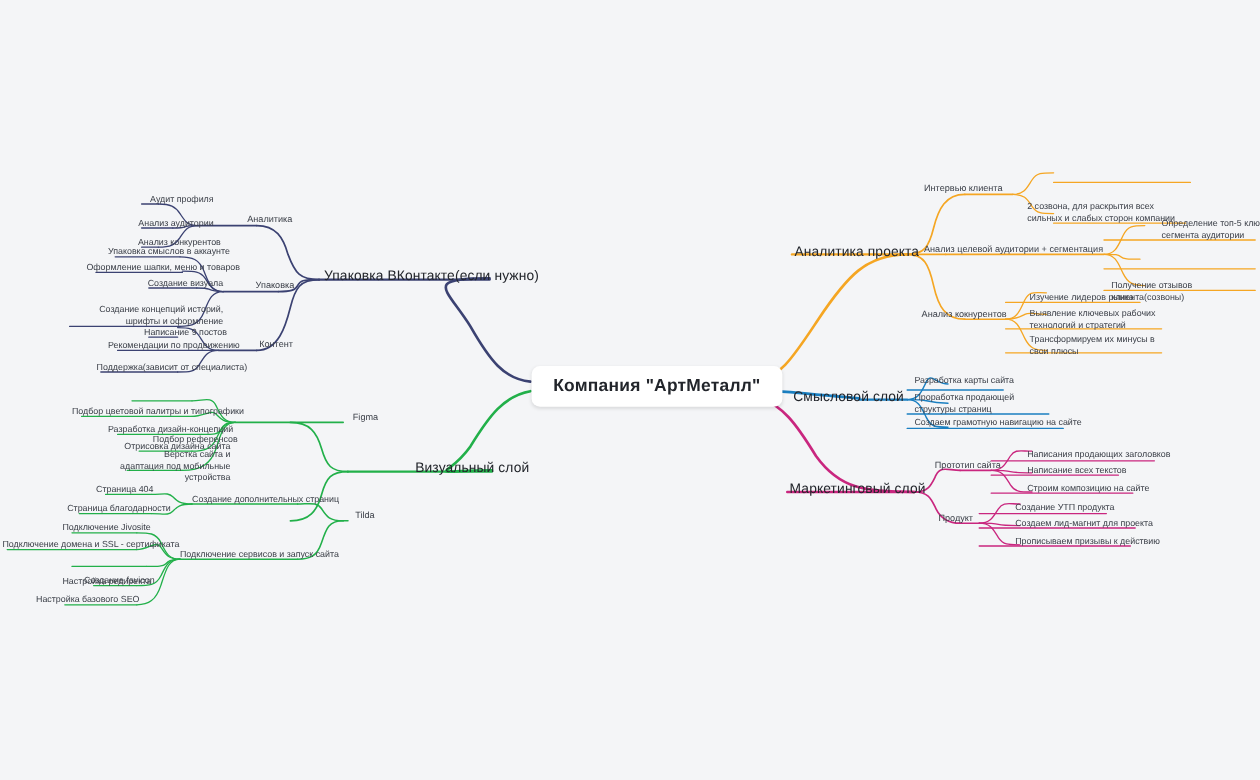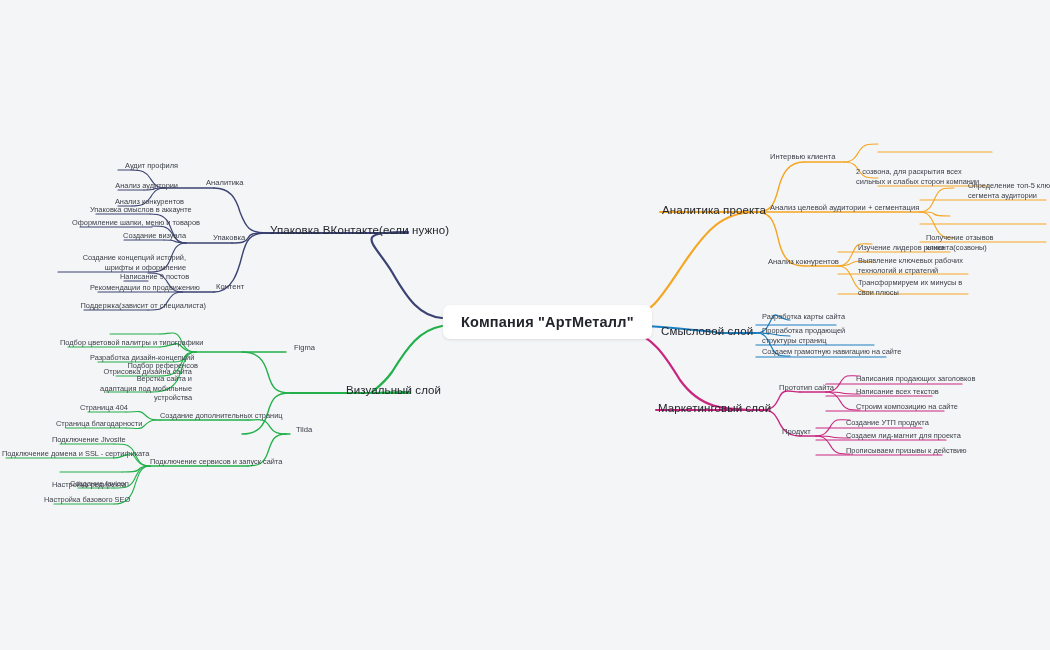--- a/index.html
+++ b/index.html
@@ -284,21 +284,21 @@
   </div>
   <div class="node l3 ra" style="left:2px;top:449px;width:112px;">
     <span class="txt">Подключение домена и SSL - сертификата</span>
   </div>
   <div class="node l3 ra" style="left:52px;top:463px;width:62px;margin-top:17px;">
     <span class="txt">Настройка редиректа</span>
   </div>
   <div class="node l3 ra" style="left:70px;top:479px;width:44px;">
     <span class="txt">Создание favicon</span>
   </div>
-  <div class="node l3 ra" style="left:44px;top:495px;width:68px;">
+  <div class="node l3 ra" style="left:30px;top:495px;width:68px;">
     <span class="txt">Настройка базового SEO</span>
   </div>
 
   <div class="node l2" style="left:770px;top:152px;">
     <span class="txt">Интервью клиента</span>
   </div>
   <div class="node l2" style="left:770px;top:203px;">
     <span class="txt">Анализ целевой аудитории + сегментация</span>
   </div>
   <div class="node l2" style="left:768px;top:257px;">

